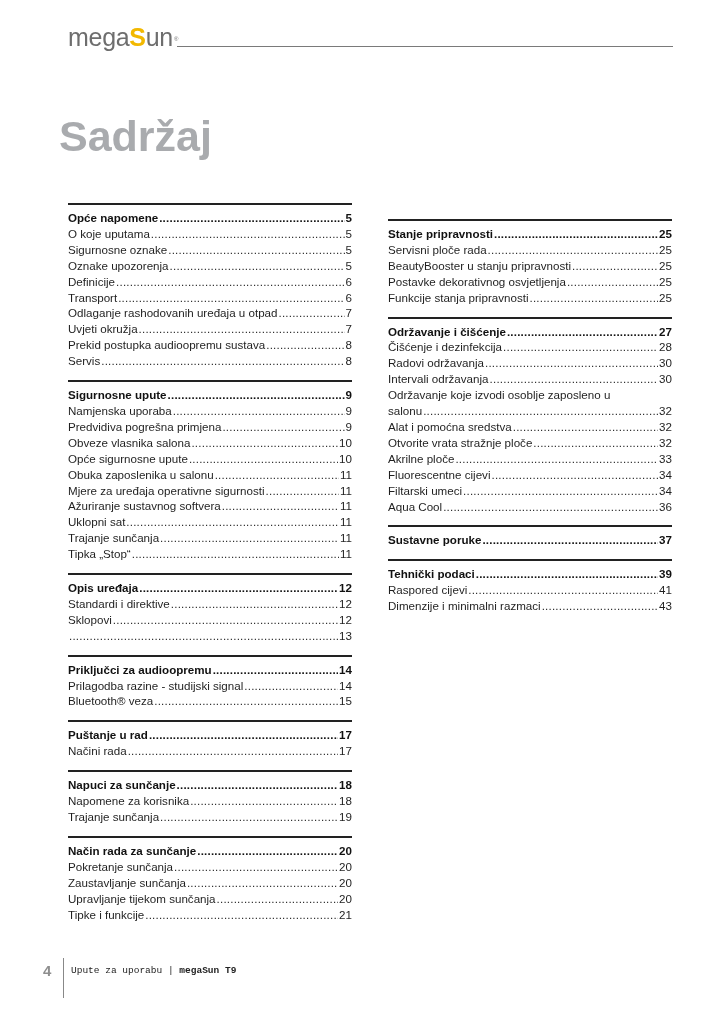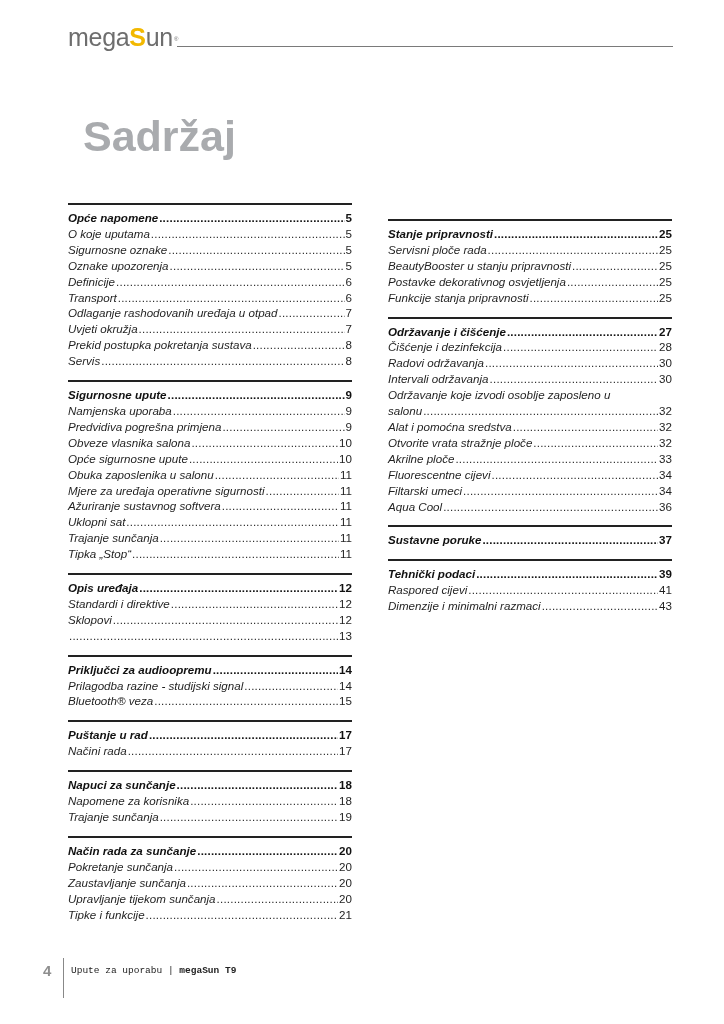--- a/index.html
+++ b/index.html
@@ -4,29 +4,29 @@
   <style>
     html, body { margin: 0; padding: 0; background: #ffffff; }
     body { width: 724px; height: 1024px; position: relative; overflow: hidden;
            font-family: "Liberation Sans", sans-serif; color: #1a1a1a; }
     .header { position: absolute; left: 68px; top: 22px; width: 605px; height: 30px; }
     .logo { position: absolute; left: 0; top: 0; font-size: 25px; font-weight: normal;
             color: #6e6e6e; letter-spacing: -0.3px; line-height: 30px; }
     .logo .accent { color: #f2b800; font-weight: bold; }
     .logo sup { font-size: 6px; vertical-align: top; position: relative; top: 2px; margin-left: 1px; }
     .header-rule { position: absolute; left: 109px; right: 0; top: 24px; border-top: 1px solid #7a7a7a; }
-    .title { position: absolute; left: 83px; top: 110px; font-size: 43px; font-weight: bold;
+    .title { position: absolute; left: 59px; top: 110px; font-size: 43px; font-weight: bold;
              color: #a9abae; margin: 0; line-height: 52px; }
     .col { position: absolute; top: 203px; width: 284px; }
     .col.left { left: 68px; }
     .col.right { left: 388px; margin-top: 16px; }
     .section { border-top: 2px solid #222; padding-top: 5px; margin-bottom: 11px; }
     .entry { display: flex; align-items: baseline; font-size: 11.6px; line-height: 15.9px; color: #1f1f1f; }
     .entry.head { font-weight: bold; color: #111; }
-    .entry .lbl { white-space: nowrap; font-style: italic; }
+    .entry .lbl { white-space: nowrap; }
     .entry .dots { flex: 1; overflow: hidden; white-space: nowrap; margin: 0 1px; }
     .entry .dots::after { content: "........................................................................................................................................................"; letter-spacing: 0.2px; }
     .entry .pg { white-space: nowrap; }
     .footer { position: absolute; left: 43px; top: 958px; height: 42px; }
     .page-num { position: absolute; left: 0; top: 4px; font-size: 15px; font-weight: bold; color: #8e8e8e; }
     .footer-rule { position: absolute; left: 20px; top: 0; height: 40px; border-left: 1px solid #888; }
     .footer-text { position: absolute; left: 28px; top: 7px; font-size: 9.5px; white-space: nowrap; color: #222; font-family: Liberation Mono, monospace; }
     .footer-text b { font-weight: bold; }
   </style>
 </head>
@@ -75,21 +75,21 @@
         <span class="lbl">Odlaganje rashodovanih uređaja u otpad</span>
         <span class="dots"></span>
         <span class="pg">7</span>
       </div>
       <div class="entry">
         <span class="lbl">Uvjeti okružja</span>
         <span class="dots"></span>
         <span class="pg">7</span>
       </div>
       <div class="entry">
-        <span class="lbl">Prekid postupka pokretanja sustava</span>
+        <span class="lbl">Prekid postupka audioopremu sustava</span>
         <span class="dots"></span>
         <span class="pg">8</span>
       </div>
       <div class="entry">
         <span class="lbl">Servis</span>
         <span class="dots"></span>
         <span class="pg">8</span>
       </div>
     </div>
     <div class="section">

